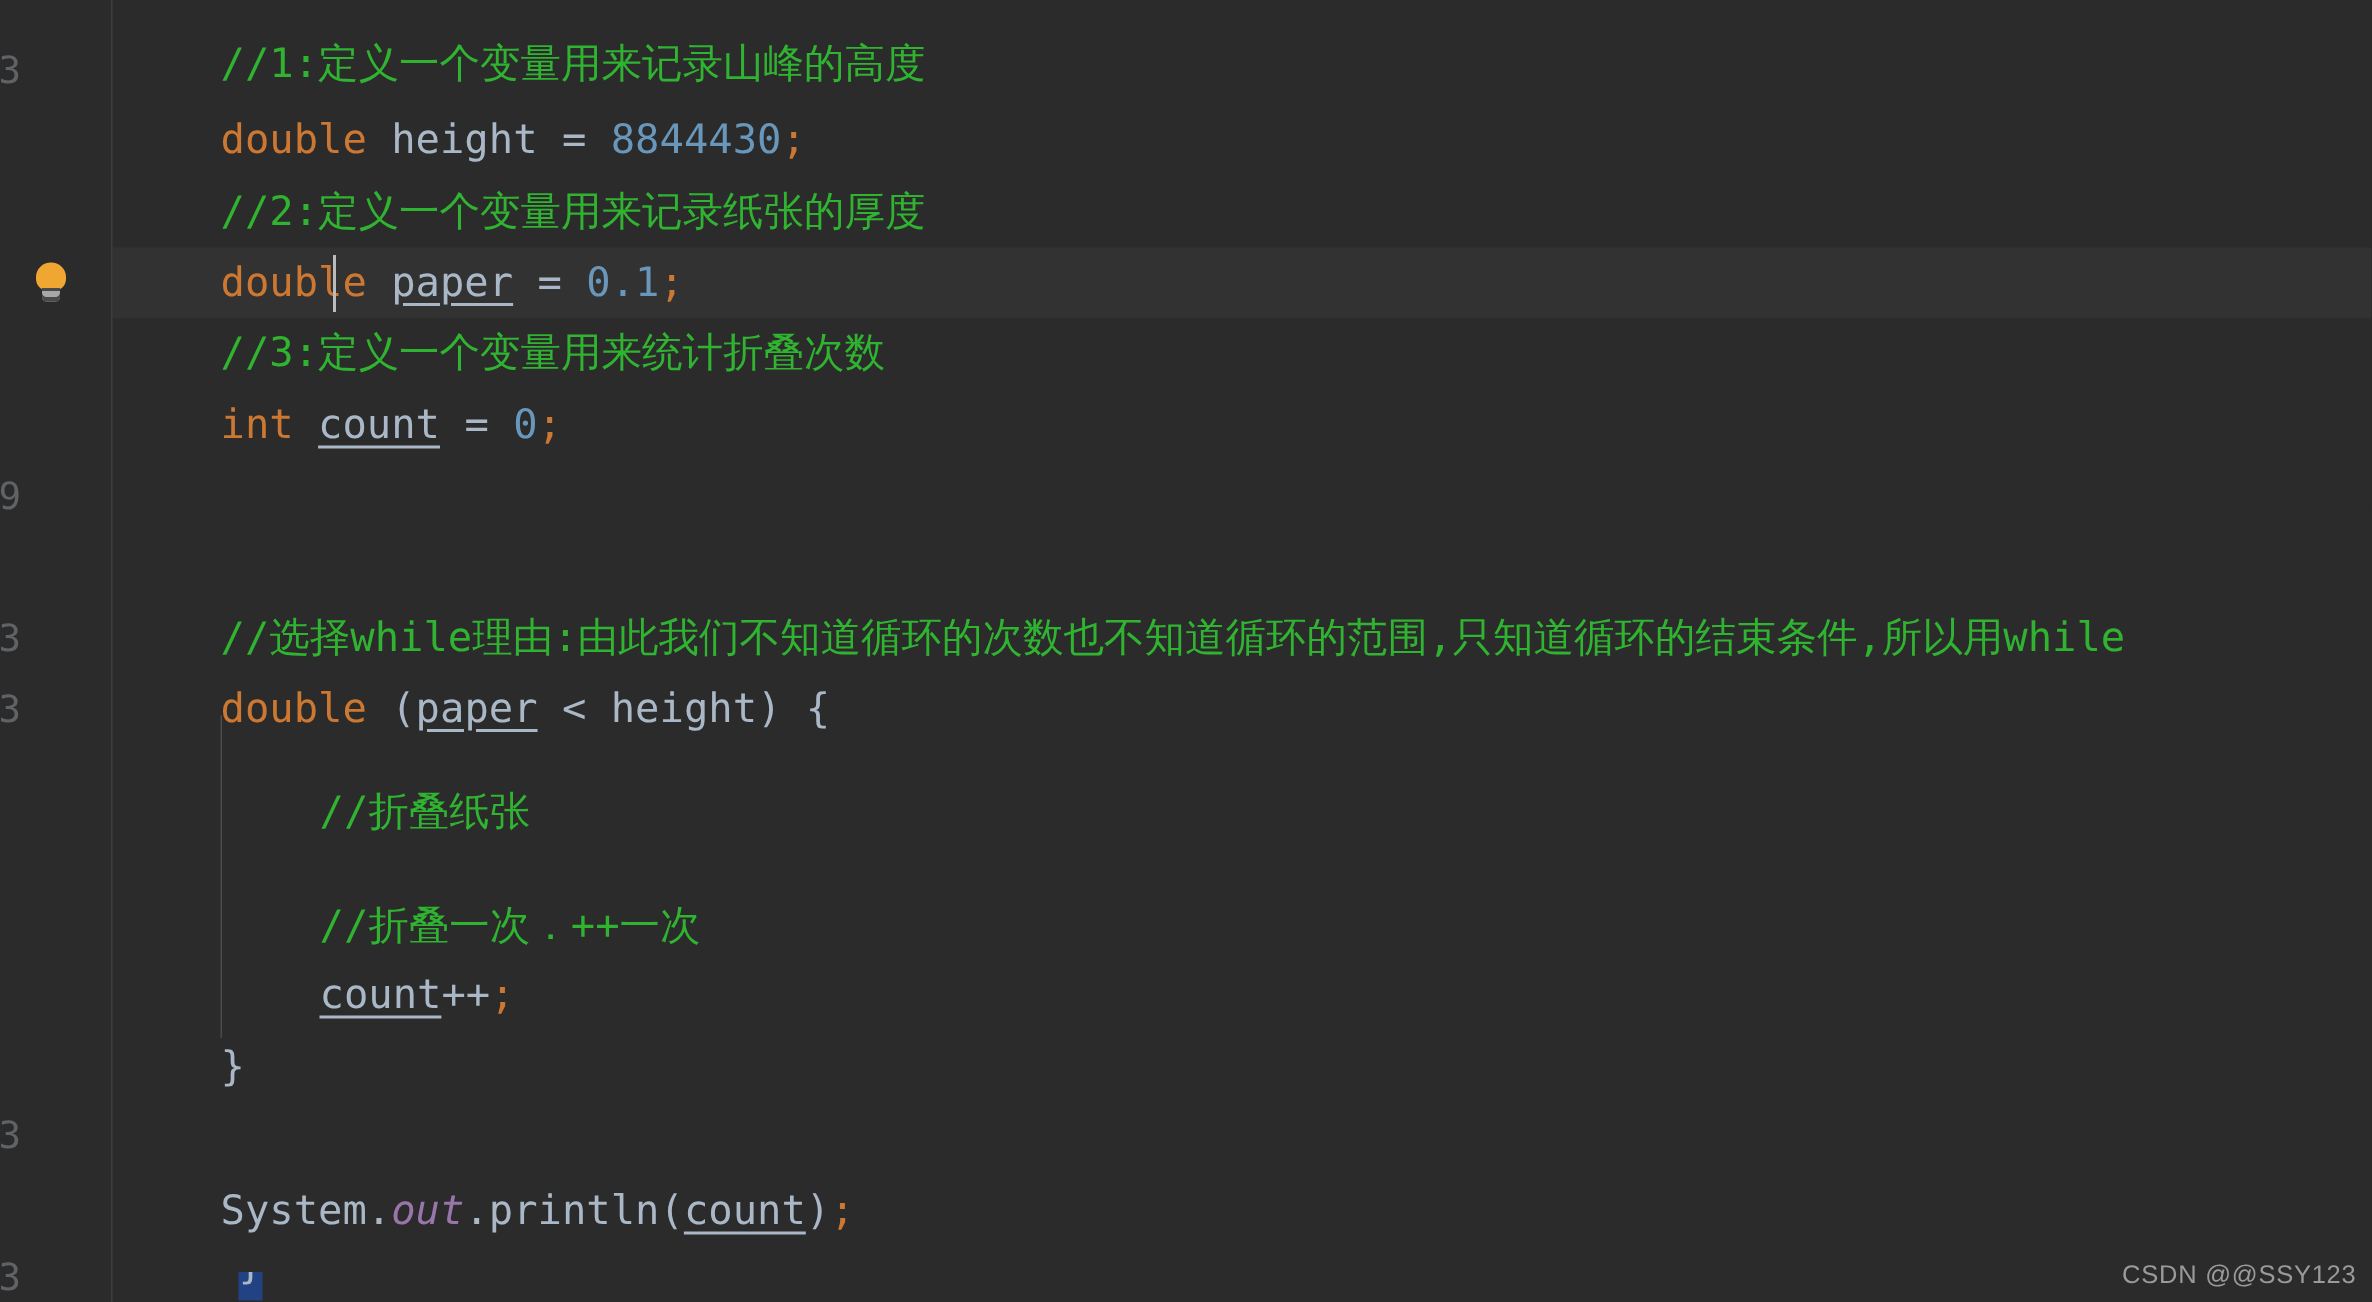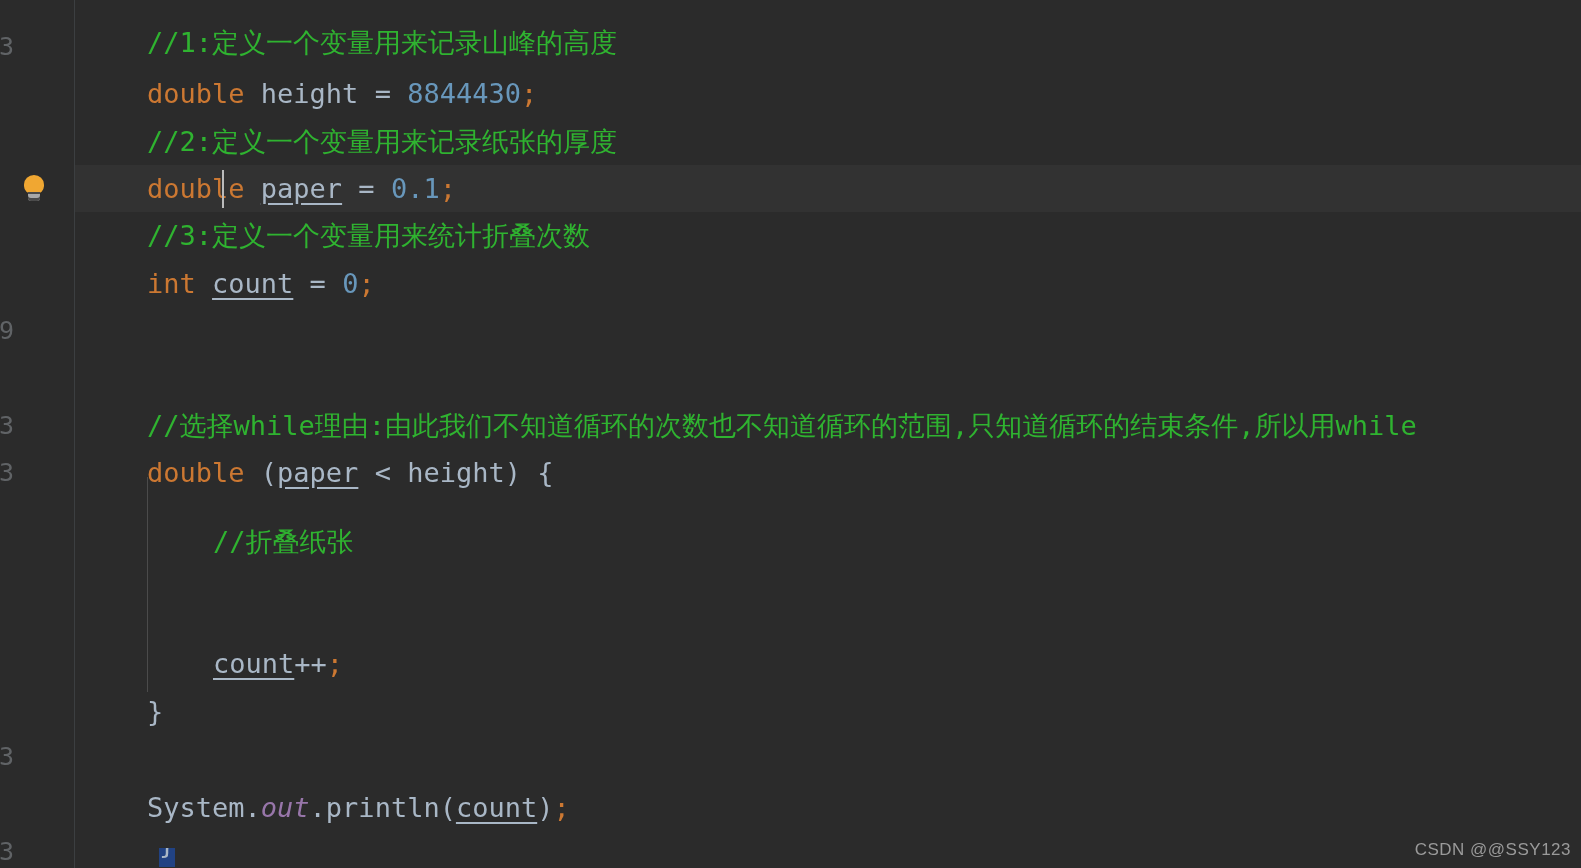--- a/index.html
+++ b/index.html
@@ -223,20 +223,21 @@
 
 
 
     <div class="line" style="top:402px;"><span class="txt cmt">//选择while理由:由此我们不知道循环的次数也不知道循环的范围,只知道循环的结束条件,所以用while</span></div>
 
     <div class="line" style="top:449px;"><span class="txt"><span class="kw">double</span> <span class="punc">(</span><span class="fld">paper</span> <span class="op">&lt;</span> <span class="id">height</span><span class="punc">)</span> <span class="punc">{</span></span></div>
 
     <div class="line" style="top:518px;"><span class="txt cmt" style="padding-left:138px;">//折叠纸张</span></div>
 
 
+    <div class="line" style="top:594px;"><span class="txt cmt" style="padding-left:138px;">//折叠一次．++一次</span></div>
 
     <div class="line" style="top:640px;"><span class="txt" style="padding-left:138px;"><span class="fld">count</span><span class="op">++</span><span class="semi">;</span></span></div>
 
     <div class="line" style="top:688px;"><span class="txt punc">}</span></div>
 
 
     <div class="line" style="top:784px;"><span class="txt"><span class="id">System</span><span class="punc">.</span><span class="stat">out</span><span class="punc">.</span><span class="id">println</span><span class="punc">(</span><span class="fld">count</span><span class="punc">)</span><span class="semi">;</span></span></div>
 
     <div class="indent-guide" style="left:72px; top:477px; height:215px;"></div>
 

